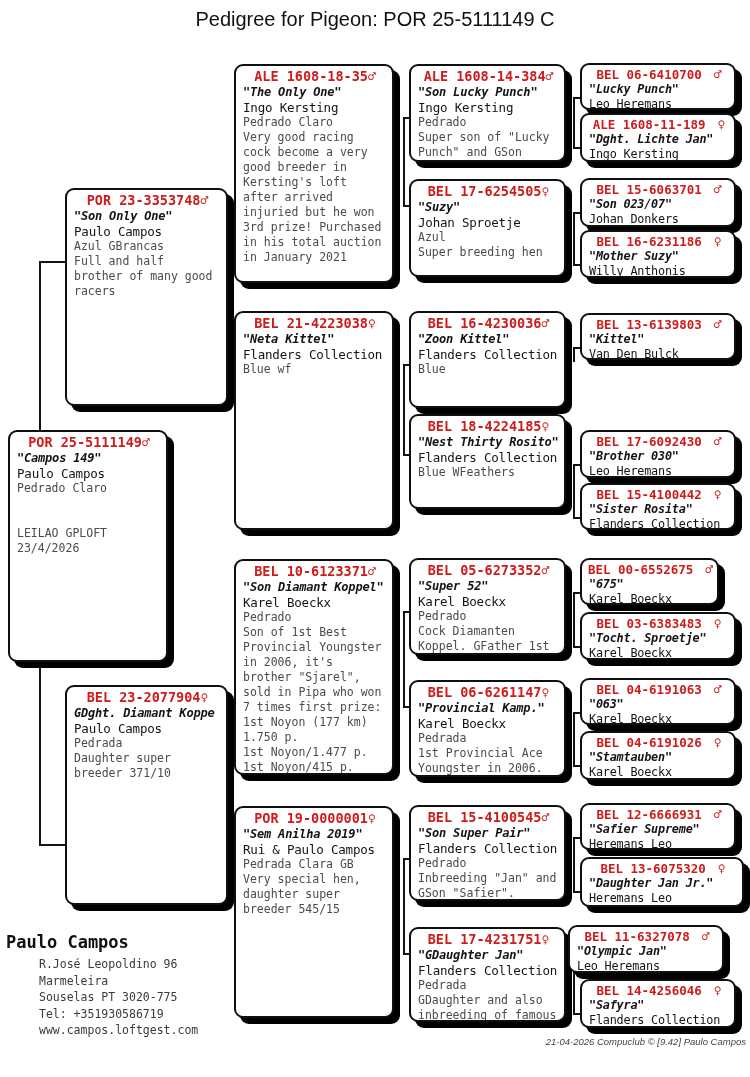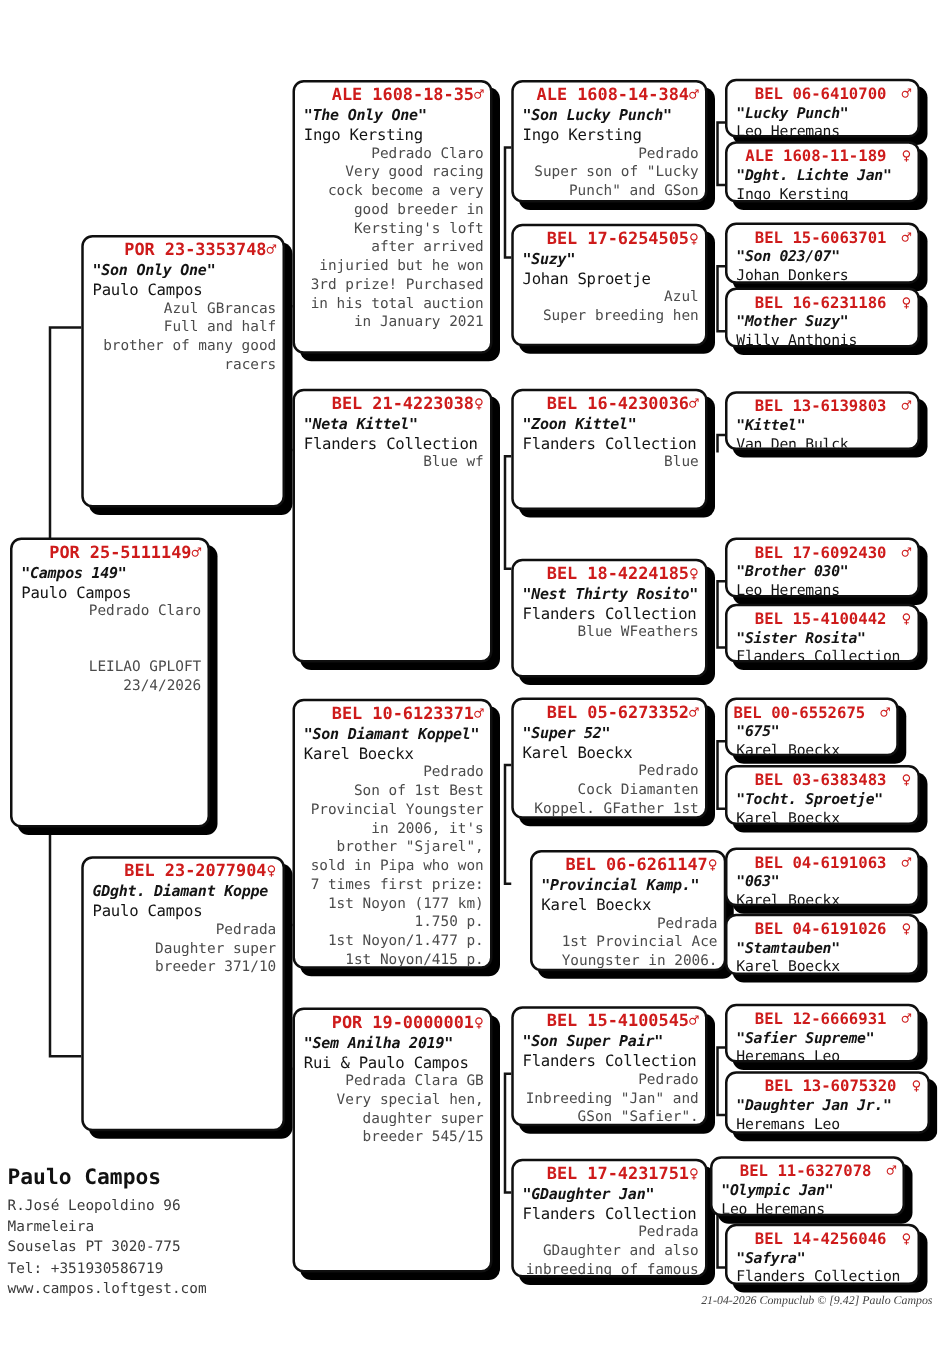--- a/index.html
+++ b/index.html
@@ -3,39 +3,40 @@
 <meta charset="utf-8">
 <style>
   html,body{margin:0;padding:0;background:#fff;}
   #page{position:relative;width:750px;height:1077px;background:#fff;overflow:hidden;
         font-family:"DejaVu Sans Mono",monospace;}
   .title{position:absolute;left:0;top:8px;width:100%;text-align:center;
          font-family:"Liberation Sans",sans-serif;font-size:20px;color:#111;}
   svg.conn{position:absolute;left:0;top:0;z-index:1;}
   .bx{position:absolute;z-index:2;background:#fff;border:2px solid #0f0f0f;border-radius:9px;
       box-shadow:6px 6px 0 0 #000;box-sizing:border-box;padding:2px 5px 0 7px;overflow:hidden;}
-  .rrow{display:flex;justify-content:flex-end;align-items:baseline;
+  .rrow{display:flex;justify-content:center;align-items:baseline;
         color:#ce1b1b;font-weight:bold;font-size:13.5px;line-height:16px;white-space:nowrap;}
   .sex{font-size:13px;font-weight:bold;}
   .nm{font-weight:bold;font-style:italic;font-size:12px;line-height:15px;color:#141414;white-space:nowrap;letter-spacing:-0.2px;}
   .br{font-weight:normal;font-size:12.5px;line-height:15px;color:#141414;white-space:nowrap;letter-spacing:-0.2px;}
-  .dts .dline{color:#4b4b4b;font-size:11.5px;line-height:15px;min-height:15px;white-space:nowrap;text-align:right;}
+  .dts .dline{color:#4b4b4b;font-size:11.5px;line-height:15px;min-height:15px;white-space:nowrap;}
   .g5 .rrow{font-size:12.5px;line-height:15px;gap:12px;}
   .g5 .nm,.g5 .br{font-size:11.8px;line-height:14.5px;}
   .owner{position:absolute;left:6px;top:932px;font-weight:bold;font-size:17px;color:#111;z-index:2;}
   .addr{position:absolute;left:6px;top:956px;font-size:11.5px;line-height:16.5px;color:#3a3a3a;z-index:2;}
-  .addr div{min-height:16.5px;}
-  .credit{position:absolute;right:4px;top:1036px;font-family:Liberation Serif, serif;
+  .addr div{min-height:16.5px;margin-left:33px;}
+  .credit{position:absolute;right:4px;top:1036px;font-family:Liberation Sans, sans-serif;
           font-style:italic;font-size:9.5px;color:#444;z-index:2;}
 </style>
 </head>
 <body>
 
 <div id="page">
 
+  <div class="title">Pedigree for Pigeon: POR 25-5111149 C</div>
 
   <svg class="conn" width="750" height="1077" viewBox="0 0 750 1077">
     <g fill="none" stroke="#141414" stroke-width="2">
       <path d="M65 262 H40 V845 H65"></path>
       <path d="M234 245 H230 V360 H234"></path>
       <path d="M234 740 H230 V855 H234"></path>
       <path d="M409 118 H404 V206 H409"></path>
       <path d="M409 365 H404 V455 H409"></path>
       <path d="M409 612 H404 V707 H409"></path>
       <path d="M409 859 H404 V954 H409"></path>
@@ -190,21 +191,21 @@
     <div class="rrow">
         <span>BEL 16-4230036</span>
         <span class="sex">♂</span>
       </div>
     <div class="nm">"Zoon Kittel"</div>
     <div class="br">Flanders Collection</div>
     <div class="dts">
         <div class="dline">Blue</div>
       </div>
   </div>
-  <div class="bx" style="left:409px;top:447px;width:157px;height:95px">
+  <div class="bx" style="left:409px;top:414px;width:157px;height:95px">
     <div class="rrow">
         <span>BEL 18-4224185</span>
         <span class="sex">♀</span>
       </div>
     <div class="nm">"Nest Thirty Rosito"</div>
     <div class="br">Flanders Collection</div>
     <div class="dts">
         <div class="dline">Blue WFeathers</div>
       </div>
   </div>
@@ -214,21 +215,21 @@
         <span class="sex">♂</span>
       </div>
     <div class="nm">"Super 52"</div>
     <div class="br">Karel Boeckx</div>
     <div class="dts">
         <div class="dline">Pedrado</div>
         <div class="dline">Cock Diamanten</div>
         <div class="dline">Koppel. GFather 1st</div>
       </div>
   </div>
-  <div class="bx" style="left:424px;top:680px;width:157px;height:97px">
+  <div class="bx" style="left:409px;top:680px;width:157px;height:97px">
     <div class="rrow">
         <span>BEL 06-6261147</span>
         <span class="sex">♀</span>
       </div>
     <div class="nm">"Provincial Kamp."</div>
     <div class="br">Karel Boeckx</div>
     <div class="dts">
         <div class="dline">Pedrada</div>
         <div class="dline">1st Provincial Ace</div>
         <div class="dline">Youngster in 2006.</div>

